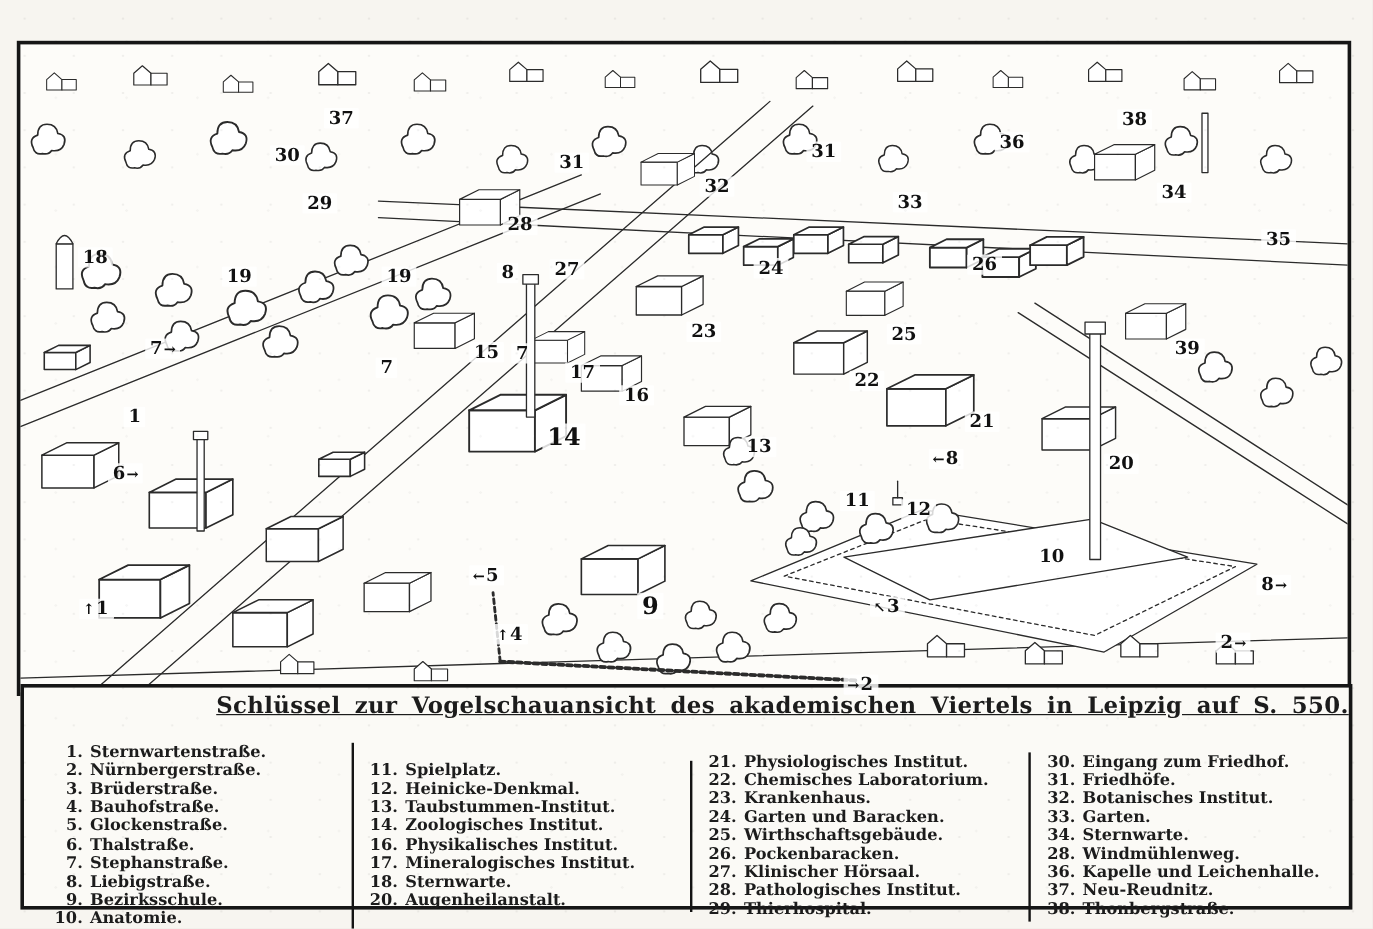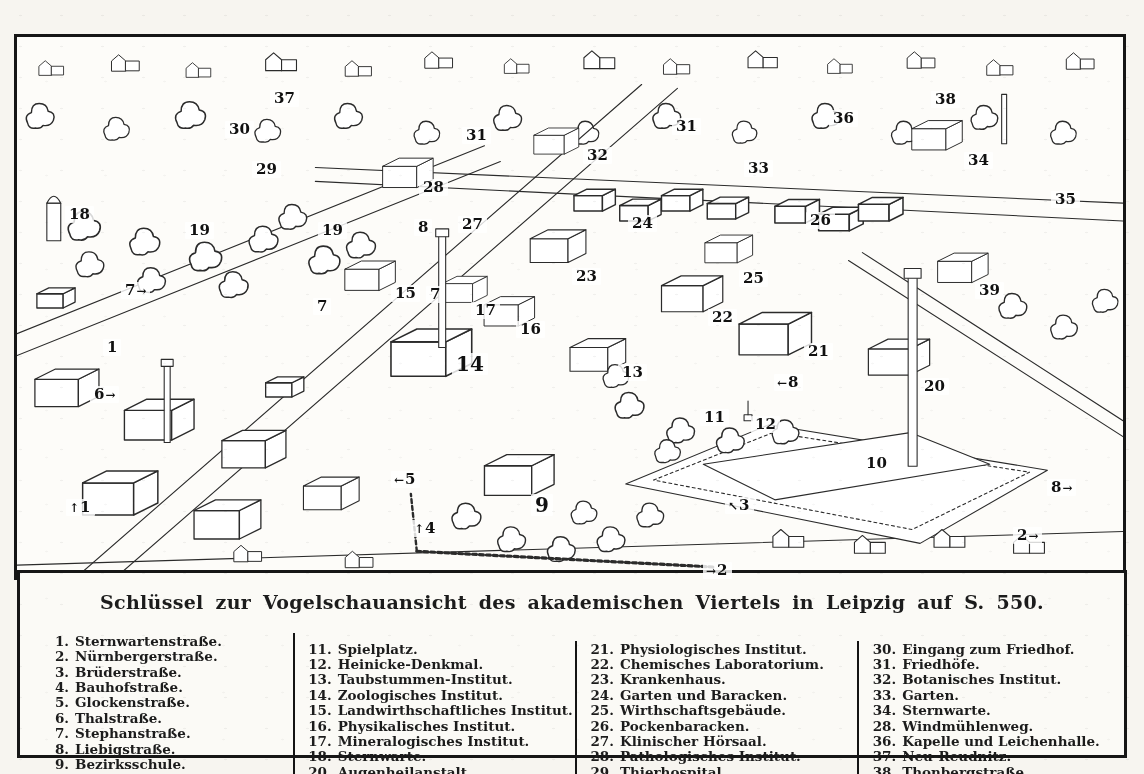--- a/index.html
+++ b/index.html
@@ -28,22 +28,22 @@
     background:rgba(255,255,255,.82);padding:1px 2px;border-radius:1px;
   }
   .map-label.lg{font-size:20px;}
   .map-label .arr{font-size:12px;font-weight:bold;padding:0 1px;}
   
   .legend-frame{
     position:absolute;left:17px;top:570px;width:1110px;height:188px;
     border:3px solid #161616;box-sizing:border-box;background:#fbfaf6;
   }
   .legend-title{
-    margin-top:18px;text-align:center;
-    font:bold 19px/1.2 "DejaVu Serif", serif;word-spacing:5px;letter-spacing:.3px;
+    margin-top:4px;text-align:right;
+    font:bold 19px/1.2 "DejaVu Serif", serif;word-spacing:5px;letter-spacing:.3px;text-decoration:underline;
   }
   .legend-cols{display:flex;align-items:center;margin-top:19px;padding:0 12px;}
   .legend-col{box-sizing:border-box;padding:1px 0 2px 10px;}
   .legend-col.c0{width:268px;}
   .legend-col.c1{width:288px;}
   .legend-col.c2{width:288px;}
   .legend-col.c3{width:258px;}
   .legend-col.rule{border-right:2px solid #141414;}
   .key-item{font:bold 13.5px/15.4px "DejaVu Serif", serif;white-space:nowrap;}
   .key-item .num{display:inline-block;width:27px;text-align:right;margin-right:6px;}
@@ -366,21 +366,20 @@
           <div class="key-item"><span class="num">8.</span><span>Liebigstraße.</span></div>
           <div class="key-item"><span class="num">9.</span><span>Bezirksschule.</span></div>
           <div class="key-item"><span class="num">10.</span><span>Anatomie.</span></div>
         </div>
       <div class="legend-col c1 rule">
 
       <div class="key-item"><span class="num">11.</span><span>Spielplatz.</span></div>
           <div class="key-item"><span class="num">12.</span><span>Heinicke-Denkmal.</span></div>
           <div class="key-item"><span class="num">13.</span><span>Taubstummen-Institut.</span></div>
           <div class="key-item"><span class="num">14.</span><span>Zoologisches Institut.</span></div>
-          <div class="key-item"><span class="num">15.</span><span>Landwirthschaftliches Institut.</span></div>
           <div class="key-item"><span class="num">16.</span><span>Physikalisches Institut.</span></div>
           <div class="key-item"><span class="num">17.</span><span>Mineralogisches Institut.</span></div>
           <div class="key-item"><span class="num">18.</span><span>Sternwarte.</span></div>
           <div class="key-item"><span class="num">20.</span><span>Augenheilanstalt.</span></div>
         </div>
       <div class="legend-col c2 rule">
 
       <div class="key-item"><span class="num">21.</span><span>Physiologisches Institut.</span></div>
           <div class="key-item"><span class="num">22.</span><span>Chemisches Laboratorium.</span></div>
           <div class="key-item"><span class="num">23.</span><span>Krankenhaus.</span></div>

